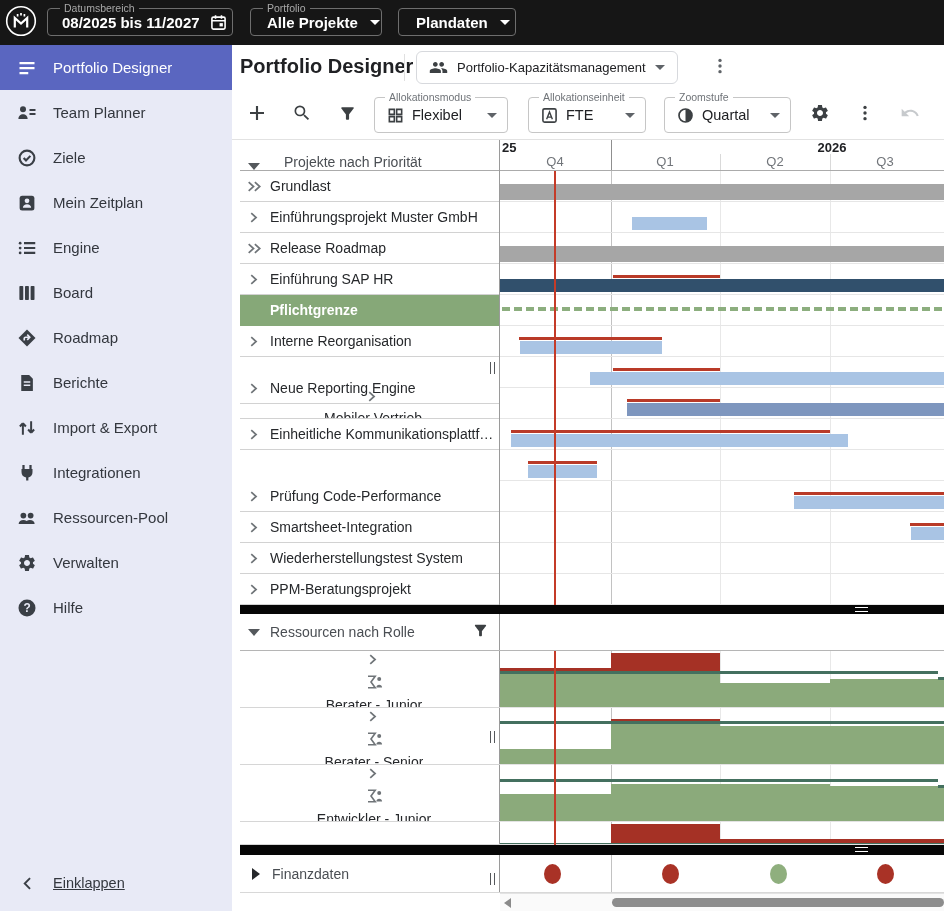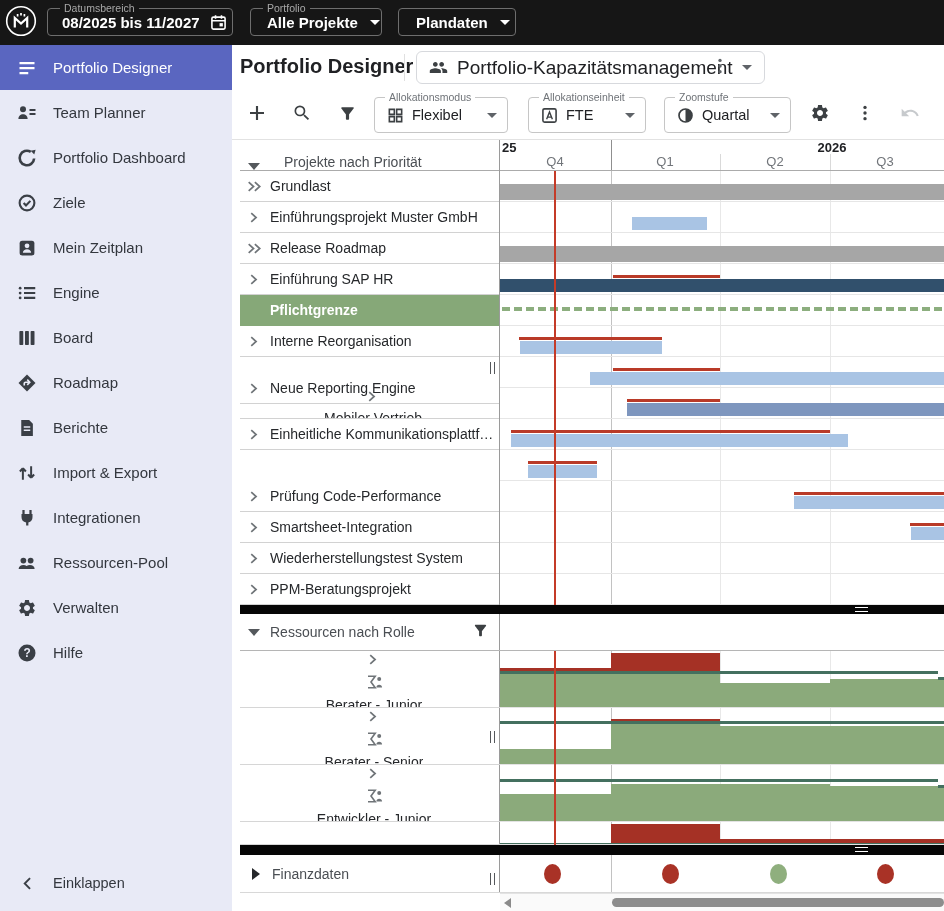--- a/index.html
+++ b/index.html
@@ -11,28 +11,28 @@
   .tb-lab{position:absolute;top:-7px;left:12px;background:#161616;color:#A8A8A8;font-size:10.5px;padding:0 4px;white-space:nowrap;}
   .tb-val{color:#fff;font-size:15px;font-weight:bold;white-space:nowrap;}
   .caret{display:inline-block;width:0;height:0;border-left:5px solid transparent;border-right:5px solid transparent;border-top:5.5px solid;}
   .caret-w{color:#fff;}
   
   #sidebar{position:absolute;left:0;top:45px;width:232px;height:866px;background:#E8EAF6;}
   .nav-item{height:45px;display:flex;align-items:center;padding-left:16px;gap:15px;color:#33373E;font-size:15px;cursor:pointer;}
   .nav-item.active{background:#5A66C0;color:#fff;}
   .nav-ic{width:22px;height:22px;display:flex;align-items:center;justify-content:center;color:#3A3F46;}
   .nav-item.active .nav-ic{color:#fff;}
-  #collapse{position:absolute;left:0;bottom:12px;width:232px;height:32px;display:flex;align-items:center;padding-left:16px;gap:15px;color:#33373E;font-size:14.5px;cursor:pointer;box-sizing:border-box;}
+  #collapse{position:absolute;left:0;bottom:12px;width:232px;height:32px;display:flex;align-items:center;padding-left:16px;gap:15px;color:#33373E;font-size:14.5px;cursor:pointer;box-sizing:border-box;text-decoration:underline;}
   
   #main{position:absolute;left:232px;top:45px;width:712px;height:866px;background:#fff;}
   #main-header{position:absolute;left:0;top:0;width:712px;height:45px;}
   #page-title{position:absolute;left:8px;top:10px;font-size:20px;font-weight:bold;color:#202124;}
   #hdr-divider{position:absolute;left:172px;top:9px;width:1px;height:27px;background:#E0E0E0;}
   #scenario-btn{position:absolute;left:184px;top:6px;height:33px;border:1px solid #D7D9DD;border-radius:6px;display:flex;align-items:center;gap:9px;padding:0 12px;cursor:pointer;box-sizing:border-box;}
-  #scenario-btn .txt{font-size:19px;color:#202124;white-space:nowrap;}
+  #scenario-btn .txt{font-size:13px;color:#202124;white-space:nowrap;}
   .caret-g{color:#5F6368;}
   #hdr-kebab{position:absolute;left:478px;top:12px;width:20px;height:22px;display:flex;align-items:center;justify-content:center;cursor:pointer;color:#5F6368;}
   
   #toolbar{position:absolute;left:0;top:45px;width:712px;height:50px;border-bottom:1px solid #E2E2E2;box-sizing:border-box;}
   .tool-ic{position:absolute;top:13px;width:24px;height:24px;display:flex;align-items:center;justify-content:center;color:#3C4043;cursor:pointer;}
   .fieldset{position:absolute;top:7px;height:36px;border:1px solid #C6C6C6;border-radius:4px;display:flex;align-items:center;gap:8px;padding:0 28px 0 12px;box-sizing:border-box;cursor:pointer;background:#fff;}
   .fs-lab{position:absolute;top:-7px;left:10px;background:#fff;color:#6F7378;font-size:10.5px;padding:0 4px;white-space:nowrap;}
   .fs-val{font-size:14.5px;color:#202124;white-space:nowrap;}
   .fieldset .caret{position:absolute;right:10px;top:15px;}
   
@@ -132,29 +132,20 @@
               <circle cx="4.8" cy="5" r="2.4" fill="currentColor"></circle>
               <path d="M1.1 12.7c0-2.2 1.7-3.7 3.7-3.7s3.7 1.5 3.7 3.7z" fill="currentColor"></path>
               <path d="M10 5.6h4.8M10 8.8h4.8" stroke="currentColor" stroke-width="1.6"></path>
             </svg>
           </span>
           <span>Team Planner</span>
         </div>
         <div class="nav-item">
           <span class="nav-ic">
             <svg width="20" height="20" viewBox="0 0 16 16">
-              <path d="M13.7 8.4A5.8 5.8 0 1 1 11 3.1" fill="none" stroke="currentColor" stroke-width="2.1"></path>
-              <path d="M14.9 1.4l-4 .7 2.9 3z" fill="currentColor"></path>
-            </svg>
-          </span>
-          <span>Portfolio Dashboard</span>
-        </div>
-        <div class="nav-item">
-          <span class="nav-ic">
-            <svg width="20" height="20" viewBox="0 0 16 16">
               <circle cx="8" cy="8" r="5.9" fill="none" stroke="currentColor" stroke-width="1.7"></circle>
               <path d="M5.3 8l1.9 1.9 3.5-3.6" fill="none" stroke="currentColor" stroke-width="1.7"></path>
             </svg>
           </span>
           <span>Ziele</span>
         </div>
         <div class="nav-item">
           <span class="nav-ic">
             <svg width="20" height="20" viewBox="0 0 16 16">
               <rect x="2.1" y="2.1" width="11.8" height="11.8" rx="2" fill="currentColor"></rect>

